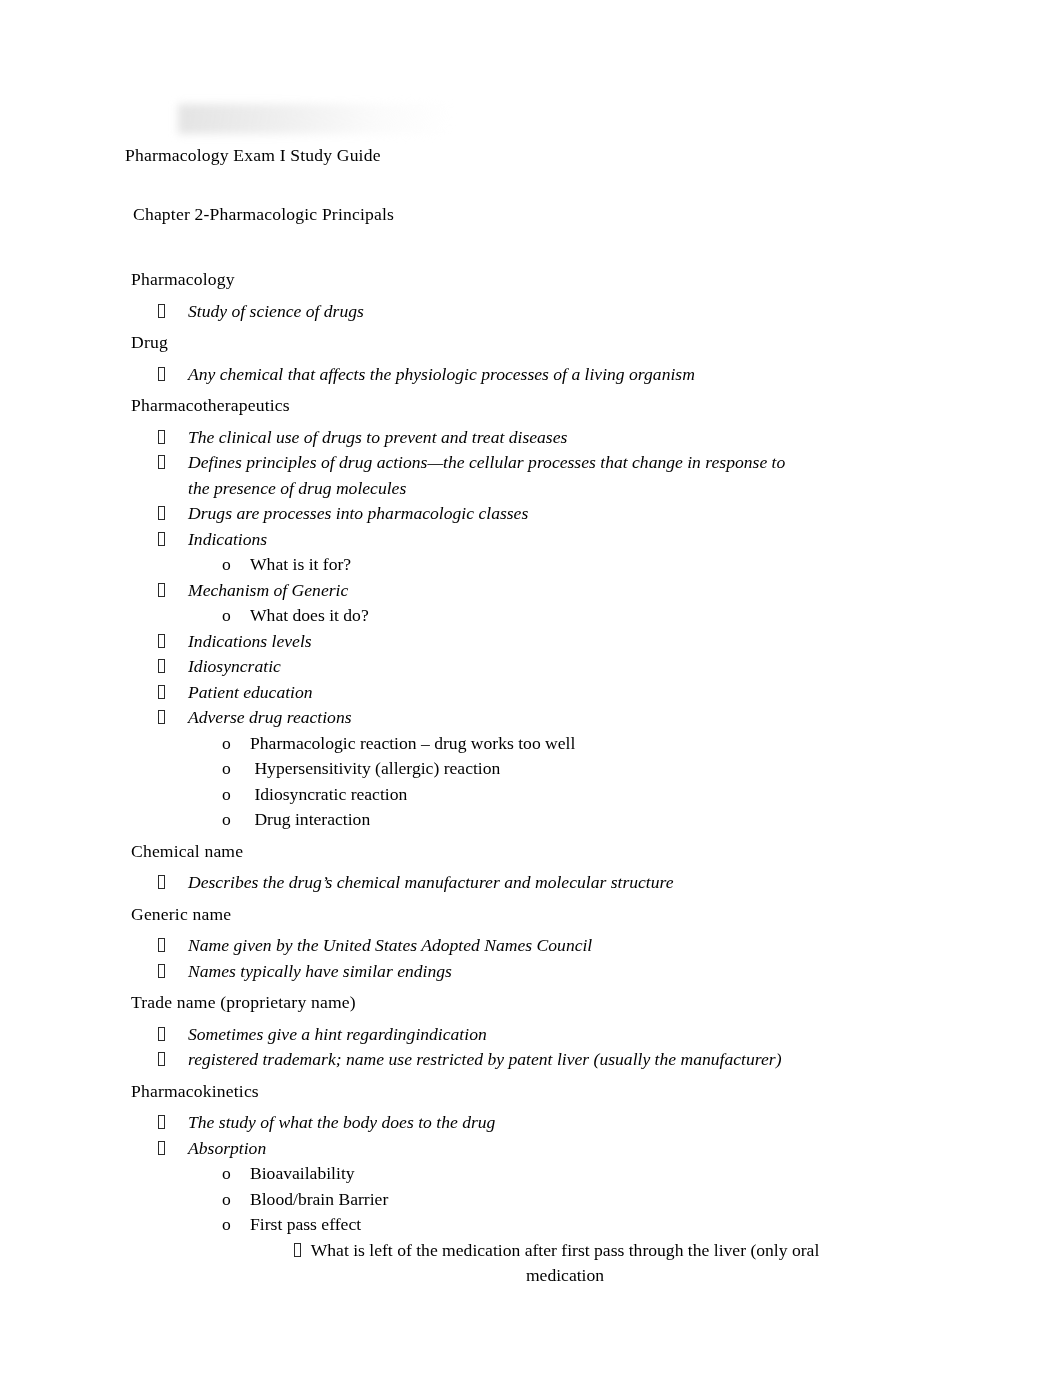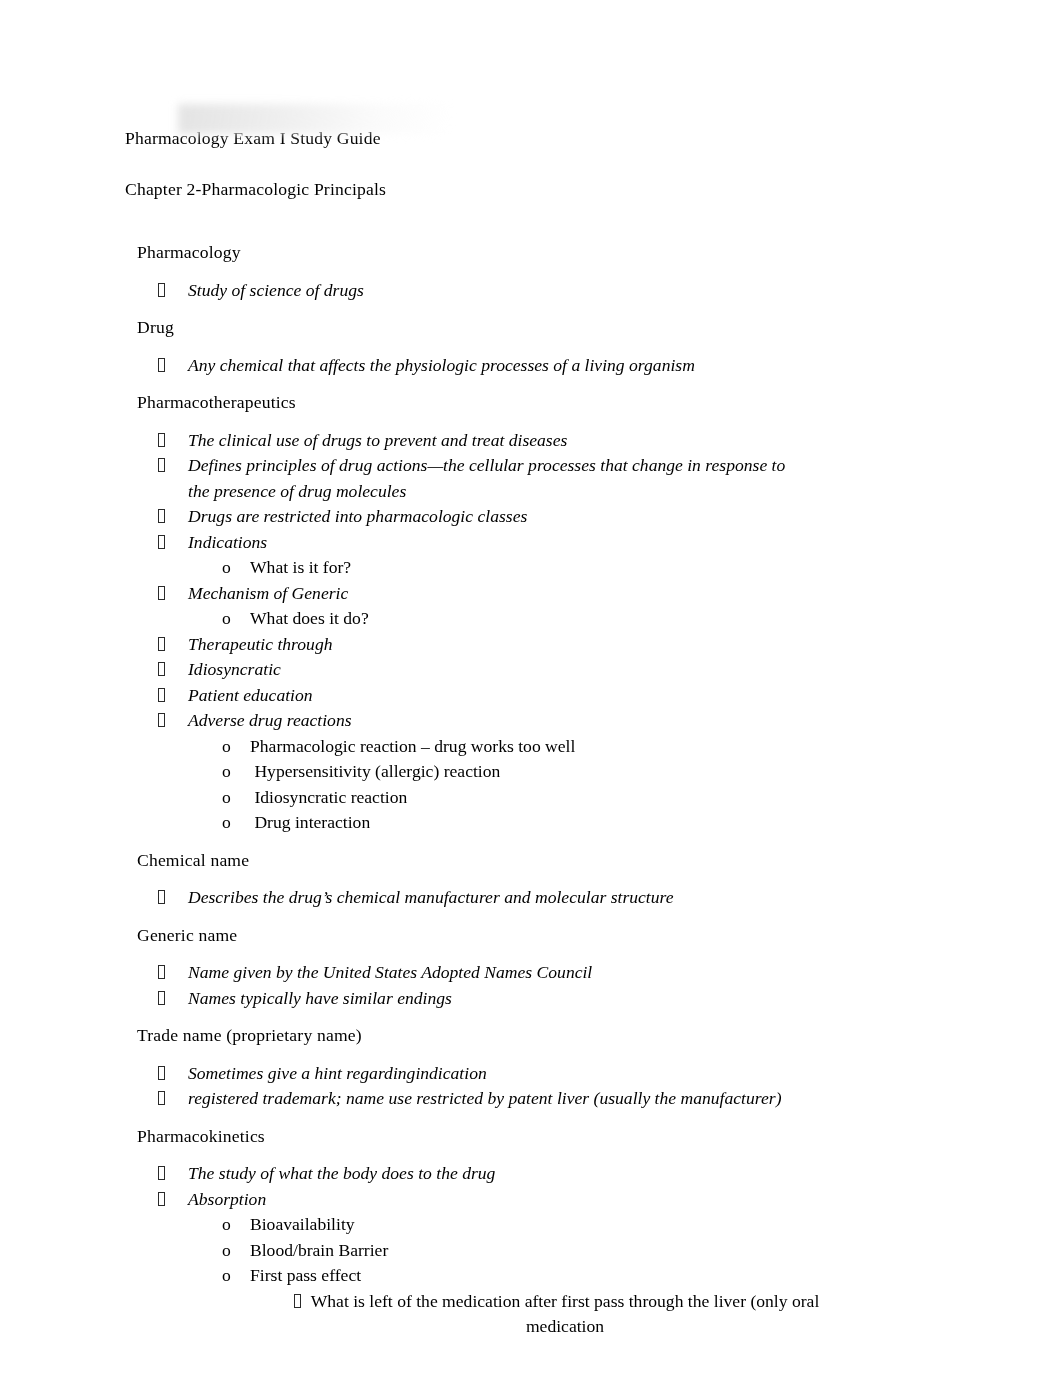--- a/index.html
+++ b/index.html
@@ -15,21 +15,21 @@
   .page {
     position: relative;
     width: 1062px;
     height: 1377px;
     background: #ffffff;
     overflow: hidden;
   }
   .doc-body {
     position: absolute;
     left: 125px;
-    top: 126px;
+    top: 143px;
     width: 800px;
   }
   
   .line {
     font-size: 17.6px;
     line-height: 25.5px;
     white-space: pre-wrap;
     letter-spacing: 0.01em;
   }
   .title {
@@ -51,25 +51,25 @@
     background: linear-gradient(100deg,
                 rgba(226,226,226,0.95) 0%,
                 rgba(236,236,236,0.85) 38%,
                 rgba(246,246,246,0.5) 72%,
                 rgba(255,255,255,0) 100%);
     filter: blur(4px);
     pointer-events: none;
   }
   .chapter {
     position: relative;
-    margin: 0;
+    margin: 8px;
   }
   
   .term {
-    margin: 12px;
+    margin: 6px;
   }
   
   .row {
     display: flex;
     align-items: flex-start;
     font-size: 17.6px;
     line-height: 25.5px;
   }
   .row .txt {
     white-space: pre-wrap;
@@ -133,41 +133,41 @@
         <div class="row lvl1">
           <span class="mk"><span class="tofu"></span></span>
           <span class="txt">The clinical use of drugs to prevent and treat diseases</span>
         </div>
         <div class="row lvl1">
           <span class="mk"><span class="tofu"></span></span>
           <span class="txt">Defines principles of drug actions—the cellular processes that change in response to the presence of drug molecules</span>
         </div>
         <div class="row lvl1">
           <span class="mk"><span class="tofu"></span></span>
-          <span class="txt">Drugs are restricted into pharmacologic classes</span>
+          <span class="txt">Drugs are processes into pharmacologic classes</span>
         </div>
         <div class="row lvl1">
           <span class="mk"><span class="tofu"></span></span>
           <span class="txt">Indications</span>
         </div>
         <div class="row lvl2">
           <span class="mk omark">o</span>
           <span class="txt">What is it for?</span>
         </div>
         <div class="row lvl1">
           <span class="mk"><span class="tofu"></span></span>
           <span class="txt">Mechanism of Generic</span>
         </div>
         <div class="row lvl2">
           <span class="mk omark">o</span>
           <span class="txt">What does it do?</span>
         </div>
         <div class="row lvl1">
           <span class="mk"><span class="tofu"></span></span>
-          <span class="txt">Therapeutic through</span>
+          <span class="txt">Indications levels</span>
         </div>
         <div class="row lvl1">
           <span class="mk"><span class="tofu"></span></span>
           <span class="txt">Idiosyncratic</span>
         </div>
         <div class="row lvl1">
           <span class="mk"><span class="tofu"></span></span>
           <span class="txt">Patient education</span>
         </div>
         <div class="row lvl1">

